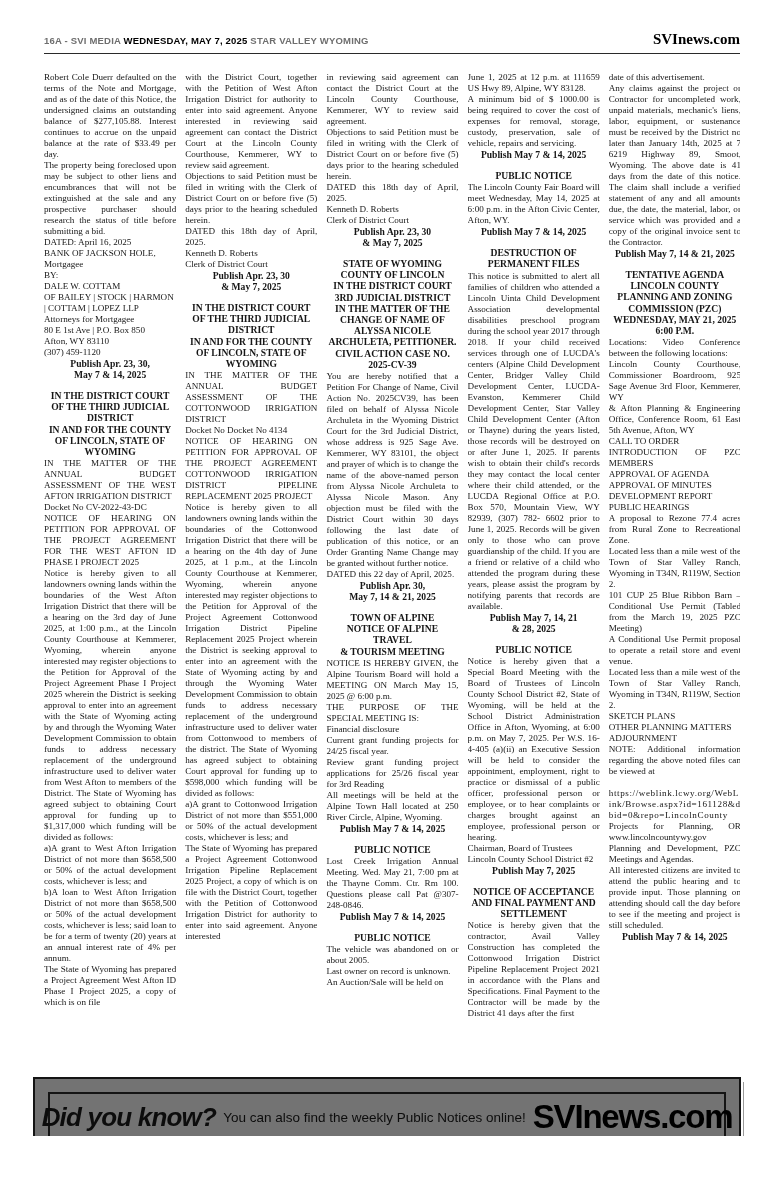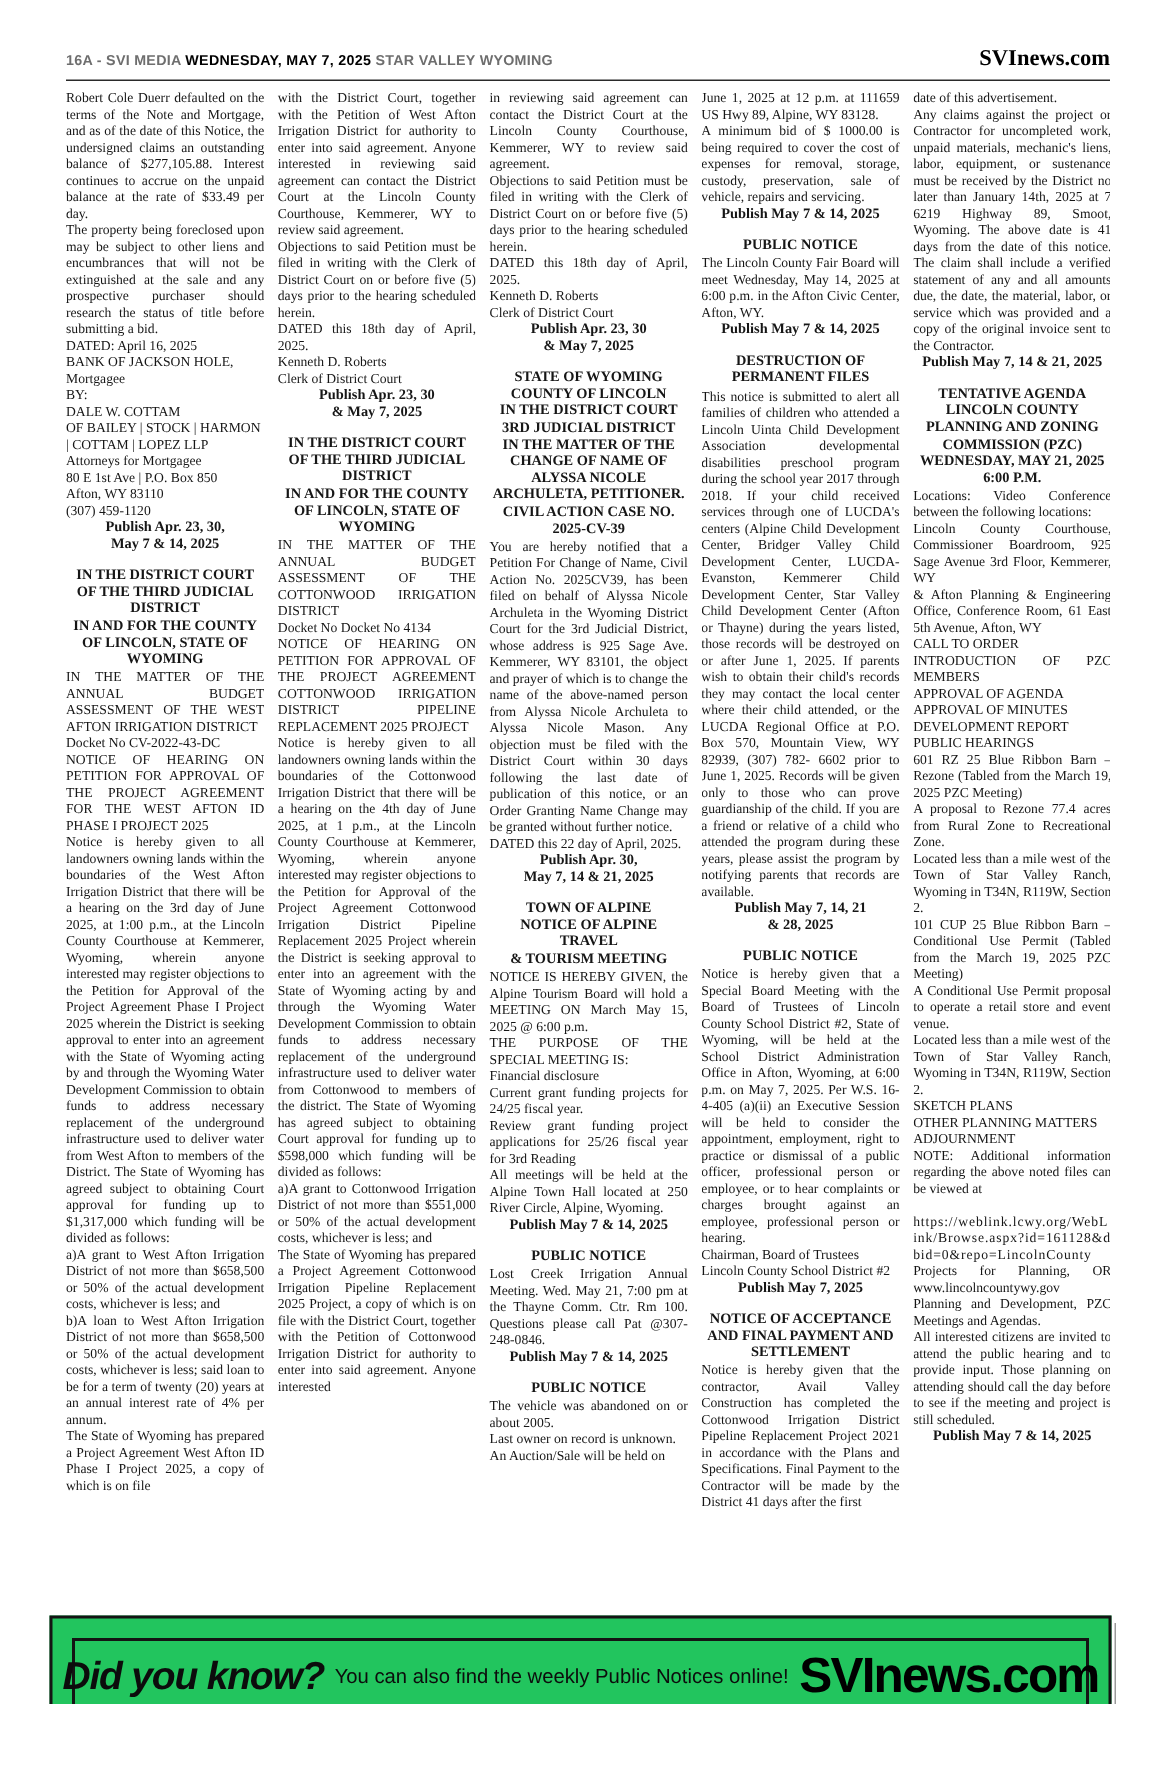--- a/index.html
+++ b/index.html
@@ -12,28 +12,28 @@
   .mast-left{font-family:"Liberation Sans",sans-serif;font-size:9.5px;letter-spacing:.2px;
              color:#6e6e6e;font-weight:bold;white-space:nowrap;}
   .mast-left .date{color:#000;}
   .mast-site{font-family:"Liberation Serif",serif;font-weight:bold;font-size:15px;color:#000;}
   
   .columns{position:absolute;left:44px;top:60px;width:696px;height:1008px;
            display:flex;gap:9px;overflow:hidden;}
   .col{flex:0 0 132.2px;width:132.2px;overflow:hidden;font-size:9.1px;line-height:11px;}
   .blk{margin:0;white-space:pre-line;}
   .blk.h{font-weight:bold;text-align:center;margin:10px 0 1px;font-size:9.6px;line-height:11.2px;}
-  .col .blk:first-child{margin-top:0;}
+  .col .blk:first-child{margin-top:12px;}
   .blk.p,.blk.pn{text-align:justify;}
   .blk.l{text-align:left;}
   .blk.url{word-break:break-all;text-align:justify;letter-spacing:.6px;margin-top:11px;}
   .blk.pub{font-weight:bold;text-align:center;margin:0 0 1px;font-size:9.6px;}
   
   .banner{position:absolute;left:33px;top:1077px;width:708px;height:80px;
-          border:2px solid #141414;box-sizing:border-box;padding:13px;background:#22c55e;
+          border:2px solid #141414;box-sizing:border-box;padding:13px;background:#737373;
           box-shadow:3px 3px 0 -1px #fff,4px 4px 0 -1px #9a9a9a;}
   .banner-inner{border:2px solid #141414;height:100%;box-sizing:border-box;
                 display:flex;align-items:center;justify-content:center;
                 padding:0 8px;gap:7px;white-space:nowrap;}
   .banner-lead{font-family:"Liberation Sans",sans-serif;font-weight:bold;font-style:italic;
                font-size:26px;letter-spacing:-.8px;color:#0c0c0c;}
   .banner-text{font-family:"Liberation Sans",sans-serif;font-weight:normal;font-size:13.5px;color:#0c0c0c;}
   .banner-site{font-family:"Liberation Sans",sans-serif;font-weight:bold;font-size:33px;
                letter-spacing:-1.2px;color:#000;}
 </style>
@@ -163,21 +163,20 @@
 6:00 P.M.</div>
         <div class="blk pn">Locations: Video Conference between the following locations:</div>
         <div class="blk pn">Lincoln County Courthouse, Commissioner Boardroom, 925 Sage Avenue 3rd Floor, Kemmerer, WY</div>
         <div class="blk pn">&amp; Afton Planning &amp; Engineering Office, Conference Room, 61 East 5th Avenue, Afton, WY</div>
         <div class="blk l">CALL TO ORDER</div>
         <div class="blk pn">INTRODUCTION OF PZC MEMBERS</div>
         <div class="blk l">APPROVAL OF AGENDA
 APPROVAL OF MINUTES
 DEVELOPMENT REPORT
 PUBLIC HEARINGS</div>
-        <div class="blk pn">601 RZ 25 Blue Ribbon Barn – Rezone (Tabled from the March 19, 2025 PZC Meeting)</div>
         <div class="blk pn">A proposal to Rezone 77.4 acres from Rural Zone to Recreational Zone.</div>
         <div class="blk pn">Located less than a mile west of the Town of Star Valley Ranch, Wyoming in T34N, R119W, Section 2.</div>
         <div class="blk pn">101 CUP 25 Blue Ribbon Barn – Conditional Use Permit (Tabled from the March 19, 2025 PZC Meeting)</div>
         <div class="blk pn">A Conditional Use Permit proposal to operate a retail store and event venue.</div>
         <div class="blk pn">Located less than a mile west of the Town of Star Valley Ranch, Wyoming in T34N, R119W, Section 2.</div>
         <div class="blk l">SKETCH PLANS
 OTHER PLANNING MATTERS
 ADJOURNMENT</div>
         <div class="blk pn">NOTE: Additional information regarding the above noted files can be viewed at</div>
         <div class="blk url">https://weblink.lcwy.org/WebLink/Browse.aspx?id=161128&amp;dbid=0&amp;repo=LincolnCounty</div>

